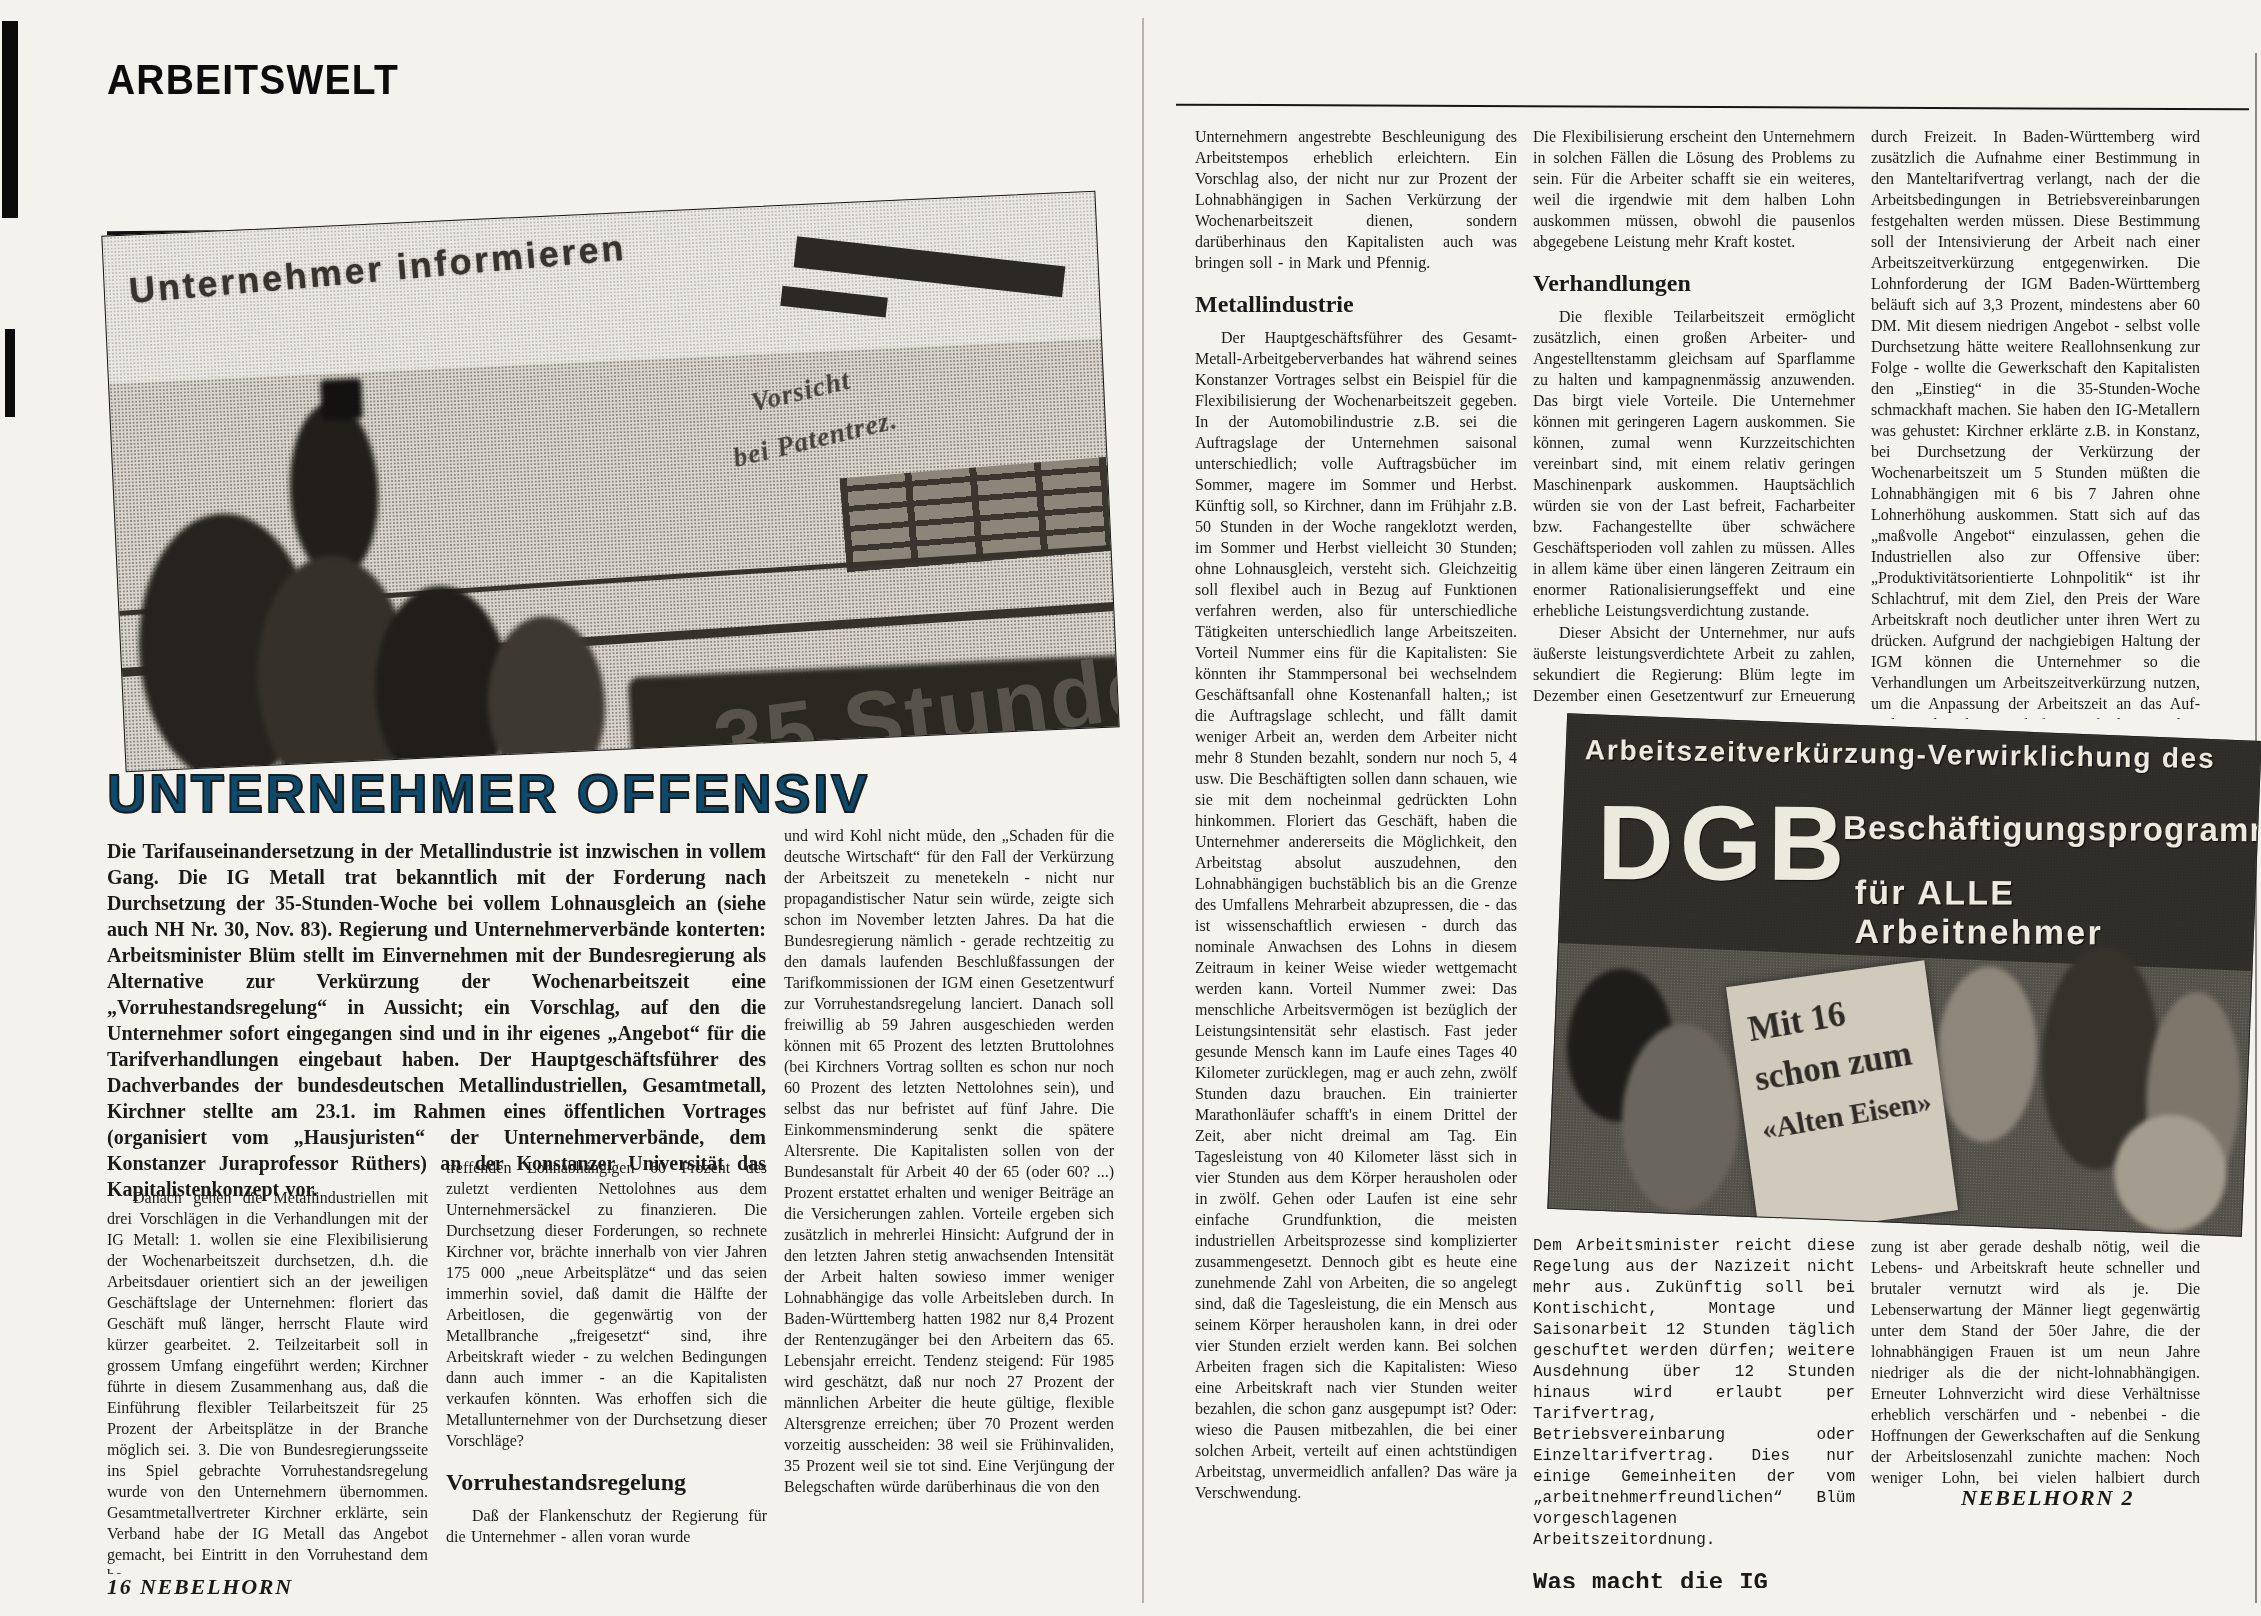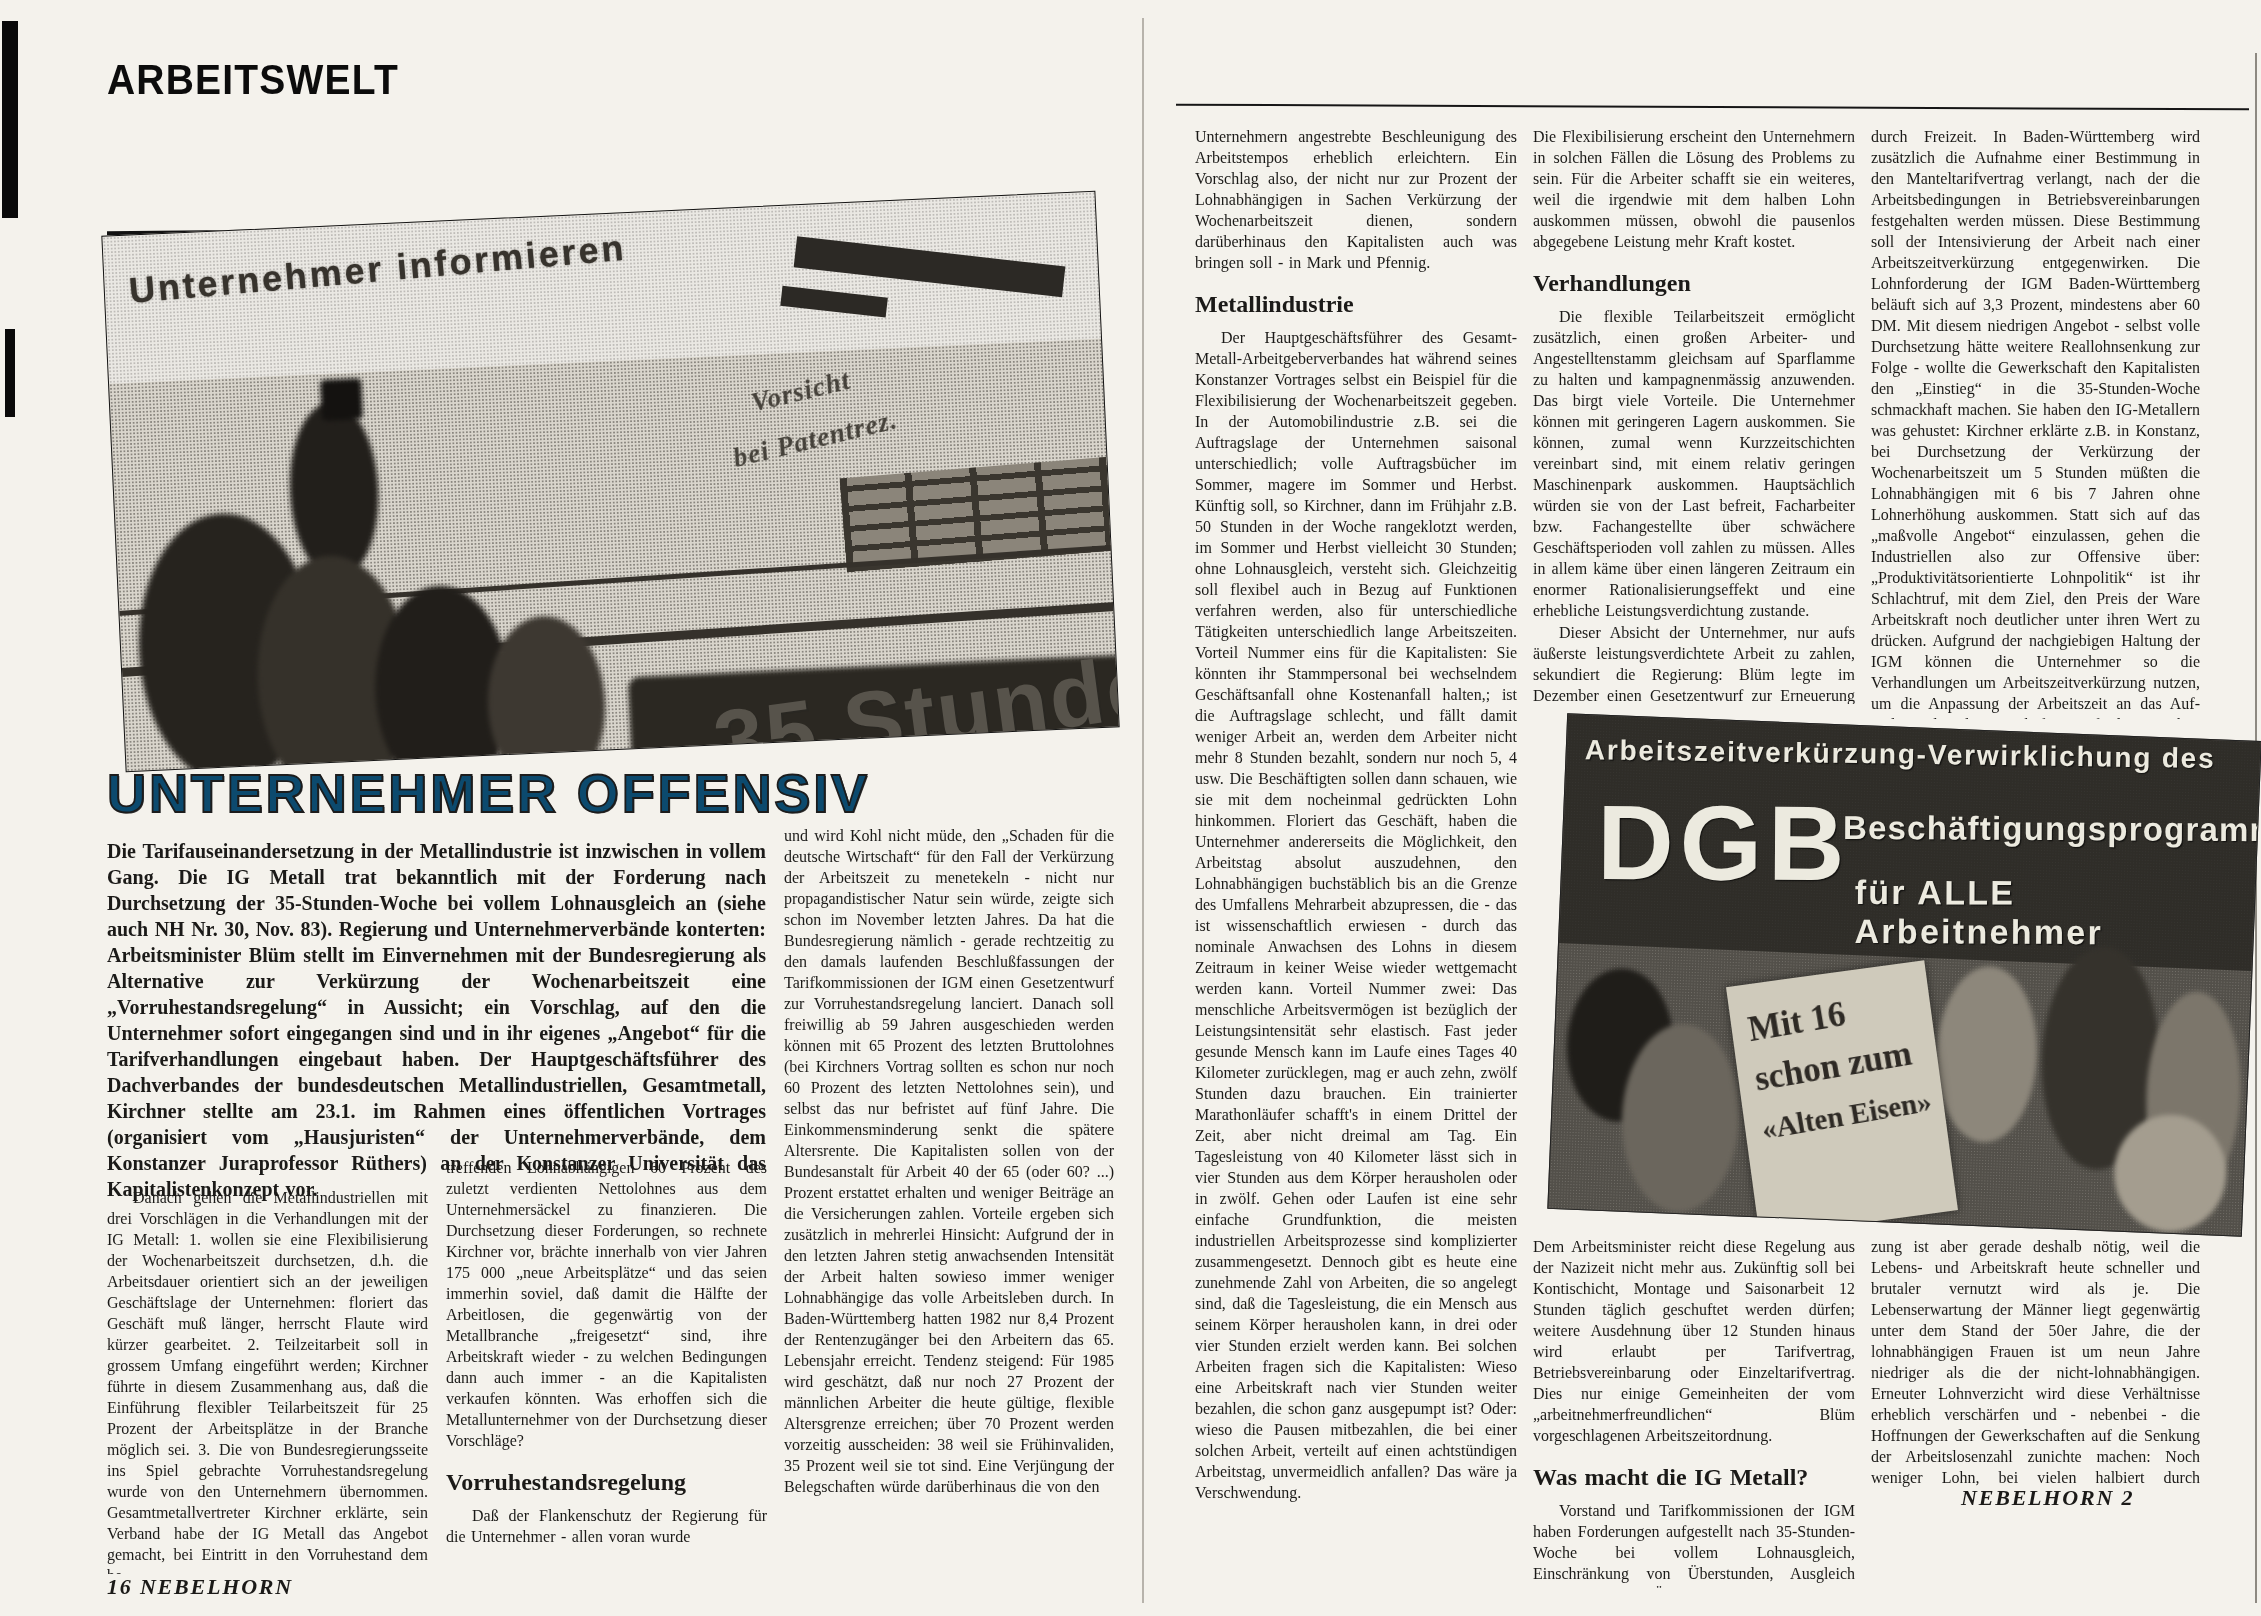--- a/index.html
+++ b/index.html
@@ -144,21 +144,21 @@
       <div style="margin-top:17.6px;">Mit 16</div>
       <div>schon zum</div>
       <div style="font-size:29px;">«Alten Eisen»</div>
     </div>
   </div>
 
   <div class="col" style="left:1871px;top:126px;width:329px;height:593px;">
     <p>durch Freizeit. In Baden-Württemberg wird zusätzlich die Aufnahme einer Bestimmung in den Manteltarifvertrag verlangt, nach der die Arbeitsbedingungen in Betriebsvereinbarungen festgehalten werden müssen. Diese Bestimmung soll der Intensivierung der Arbeit nach einer Arbeitszeitverkürzung entgegenwirken. Die Lohnforderung der IGM Baden-Württemberg beläuft sich auf 3,3 Prozent, mindestens aber 60 DM. Mit diesem niedrigen Angebot - selbst volle Durchsetzung hätte weitere Reallohnsenkung zur Folge - wollte die Gewerkschaft den Kapitalisten den „Einstieg“ in die 35-Stunden-Woche schmackhaft machen. Sie haben den IG-Metallern was gehustet: Kirchner erklärte z.B. in Konstanz, bei Durchsetzung der Verkürzung der Wochenarbeitszeit um 5 Stunden müßten die Lohnabhängigen mit 6 bis 7 Jahren ohne Lohnerhöhung auskommen. Statt sich auf das „maßvolle Angebot“ einzulassen, gehen die Industriellen also zur Offensive über: „Produktivitätsorientierte Lohnpolitik“ ist ihr Schlachtruf, mit dem Ziel, den Preis der Ware Arbeitskraft noch deutlicher unter ihren Wert zu drücken. Aufgrund der nachgiebigen Haltung der IGM können die Unternehmer so die Verhandlungen um Arbeitszeitverkürzung nutzen, um die Anpassung der Arbeitszeit an das Auf- und Nieder der Geschäfte zu fordern - ohne Lohnausgleich. Die Arbeitszeitverkür-</p>
   </div>
 
-  <div class="col" style="left:1533px;top:1236px;width:322px;height:352px;">
+  <div class="col" style="left:1533px;top:1236px;width:322px;height:352px;font-family:Liberation Mono, monospace;">
     <p>Dem Arbeitsminister reicht diese Regelung aus der Nazizeit nicht mehr aus. Zukünftig soll bei Kontischicht, Montage und Saisonarbeit 12 Stunden täglich geschuftet werden dürfen; weitere Ausdehnung über 12 Stunden hinaus wird erlaubt per Tarifvertrag, Betriebsvereinbarung oder Einzeltarifvertrag. Dies nur einige Gemeinheiten der vom „arbeitnehmerfreundlichen“ Blüm vorgeschlagenen Arbeitszeitordnung.</p>
     <h3 class="colhead">Was macht die IG Metall?</h3>
     <p class="indent">Vorstand und Tarifkommissionen der IGM haben Forderungen aufgestellt nach 35-Stunden-Woche bei vollem Lohnausgleich, Einschränkung von Überstunden, Ausgleich unbedingt nötiger Überstunden</p>
   </div>
 
   <div class="col" style="left:1871px;top:1236px;width:329px;height:252px;">
     <p>zung ist aber gerade deshalb nötig, weil die Lebens- und Arbeitskraft heute schneller und brutaler vernutzt wird als je. Die Lebenserwartung der Männer liegt gegenwärtig unter dem Stand der 50er Jahre, die der lohnabhängigen Frauen ist um neun Jahre niedriger als die der nicht-lohnabhängigen. Erneuter Lohnverzicht wird diese Verhältnisse erheblich verschärfen und - nebenbei - die Hoffnungen der Gewerkschaften auf die Senkung der Arbeitslosenzahl zunichte machen: Noch weniger Lohn, bei vielen halbiert durch Teilzeitarbeit, Flexibilisierung usw. wird immer mehr insbesondere Frauen und Jugendliche auf den Arbeitsmarkt zwingen.</p>
 
   </div>
 

